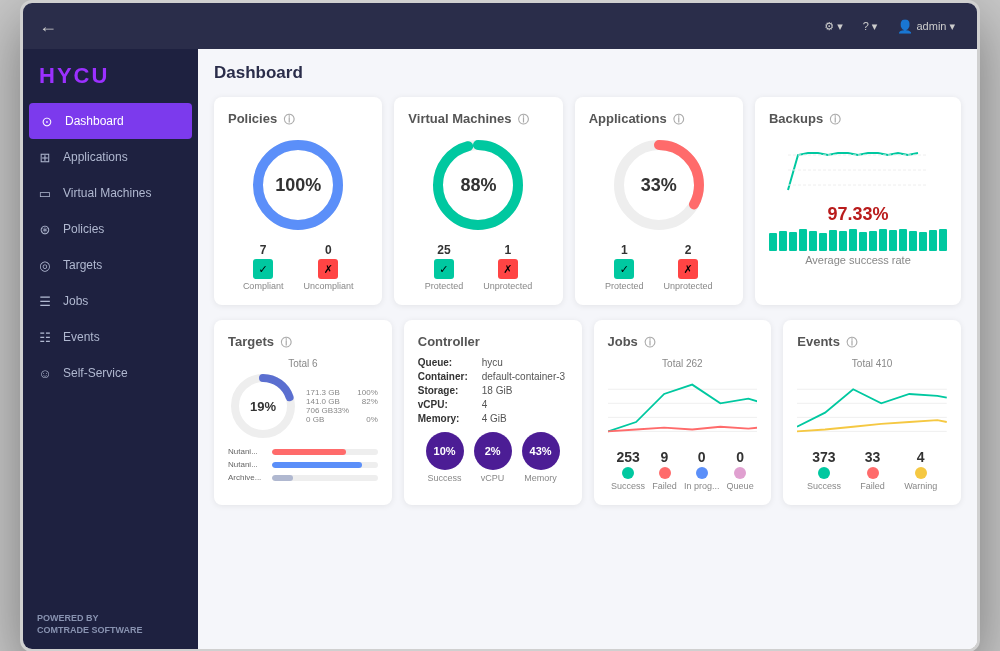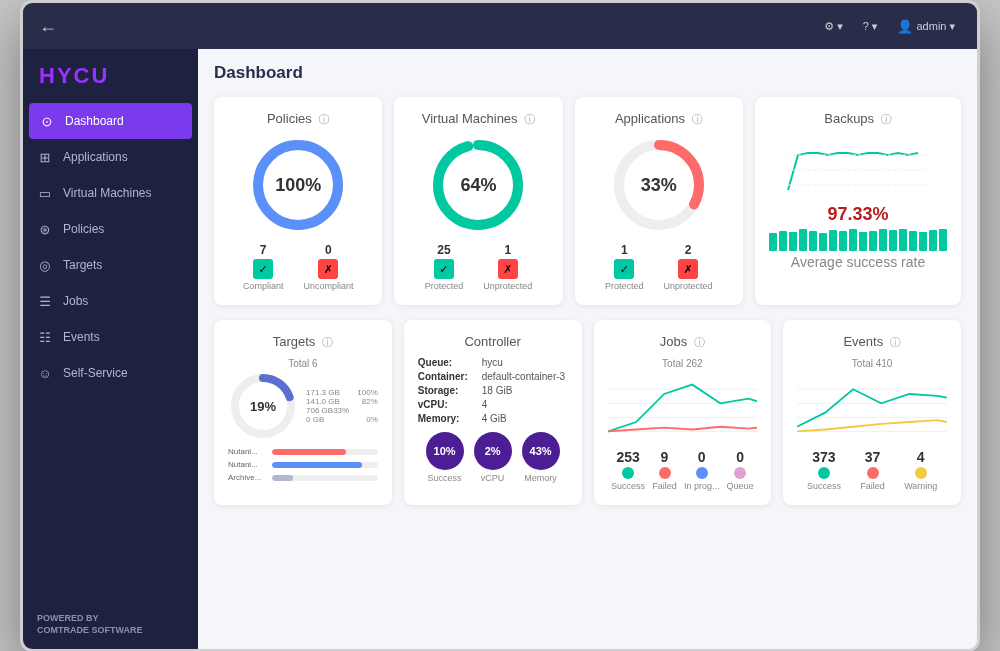--- a/index.html
+++ b/index.html
@@ -123,23 +123,23 @@
     .card {
       background: #fff;
       border-radius: 8px;
       box-shadow: 0 1px 6px rgba(0,0,0,0.08);
       padding: 14px;
       position: relative;
     }
     .card-title {
       font-size: 13px;
       color: #555;
-      text-align: center;
+      text-align: left;
       margin-bottom: 8px;
-      font-weight: 400;
+      font-weight: 700;
     }
     .card-title .info-icon {
       color: #aaa;
       font-size: 11px;
       margin-left: 3px;
     }
     
     .donut-container {
       display: flex;
       justify-content: center;
@@ -195,21 +195,21 @@
       gap: 2px;
       justify-content: center;
       margin-top: 4px;
       align-items: flex-end;
     }
     .bar-item {
       width: 8px;
       background: #00c8a0;
       border-radius: 1px;
     }
-    .avg-label { font-size: 14px; color: #888; text-align: center; margin-top: 3px; }
+    .avg-label { font-size: 11px; color: #888; text-align: center; margin-top: 3px; }
     .total-label { font-size: 10px; color: #888; text-align: center; margin-bottom: 2px; }
     .targets-bars { margin-top: 6px; }
     .target-bar-row {
       display: flex;
       align-items: center;
       gap: 4px;
       margin-bottom: 4px;
     }
     .target-bar-label { font-size: 8px; color: #666; width: 40px; overflow: hidden; white-space: nowrap; text-overflow: ellipsis; }
     .target-bar-track {
@@ -369,21 +369,21 @@
           <div class="card">
             <div class="card-title">
               <span>Virtual Machines</span>
               <span class="info-icon">ⓘ</span>
             </div>
             <div class="donut-container">
               <svg class="donut-svg" viewBox="0 0 100 100">
                 <circle cx="50" cy="50" r="40" fill="none" stroke="#eee" stroke-width="10"></circle>
                 <circle cx="50" cy="50" r="40" fill="none" stroke="#00c8a0" stroke-width="10" stroke-dasharray="241 251.2" stroke-dashoffset="0" stroke-linecap="round" transform="rotate(-90 50 50)"></circle>
               </svg>
-              <div class="donut-label">64%</div>
+              <div class="donut-label">88%</div>
             </div>
             <div class="card-stats">
               <div class="stat-item">
                 <div class="stat-number">25</div>
                 <div class="stat-icon-box stat-icon-green">✓</div>
                 <div class="stat-label">Protected</div>
               </div>
               <div class="stat-item">
                 <div class="stat-number">1</div>
                 <div class="stat-icon-box stat-icon-red">✗</div>
@@ -613,21 +613,21 @@
                 <polyline points="0,60 30,58 60,55 90,52 120,50 150,48 160,50" fill="none" stroke="#f5c842" stroke-width="2"></polyline>
               </svg>
             </div>
             <div class="jobs-stats">
               <div class="job-stat-col">
                 <div class="job-stat-num">373</div>
                 <div class="job-stat-dot" style="background:#00c8a0;"></div>
                 <div class="job-stat-label">Success</div>
               </div>
               <div class="job-stat-col">
-                <div class="job-stat-num">37</div>
+                <div class="job-stat-num">33</div>
                 <div class="job-stat-dot" style="background:#ff6b6b;"></div>
                 <div class="job-stat-label">Failed</div>
               </div>
               <div class="job-stat-col">
                 <div class="job-stat-num">4</div>
                 <div class="job-stat-dot" style="background:#f5c842;"></div>
                 <div class="job-stat-label">Warning</div>
               </div>
             </div>
           </div>

